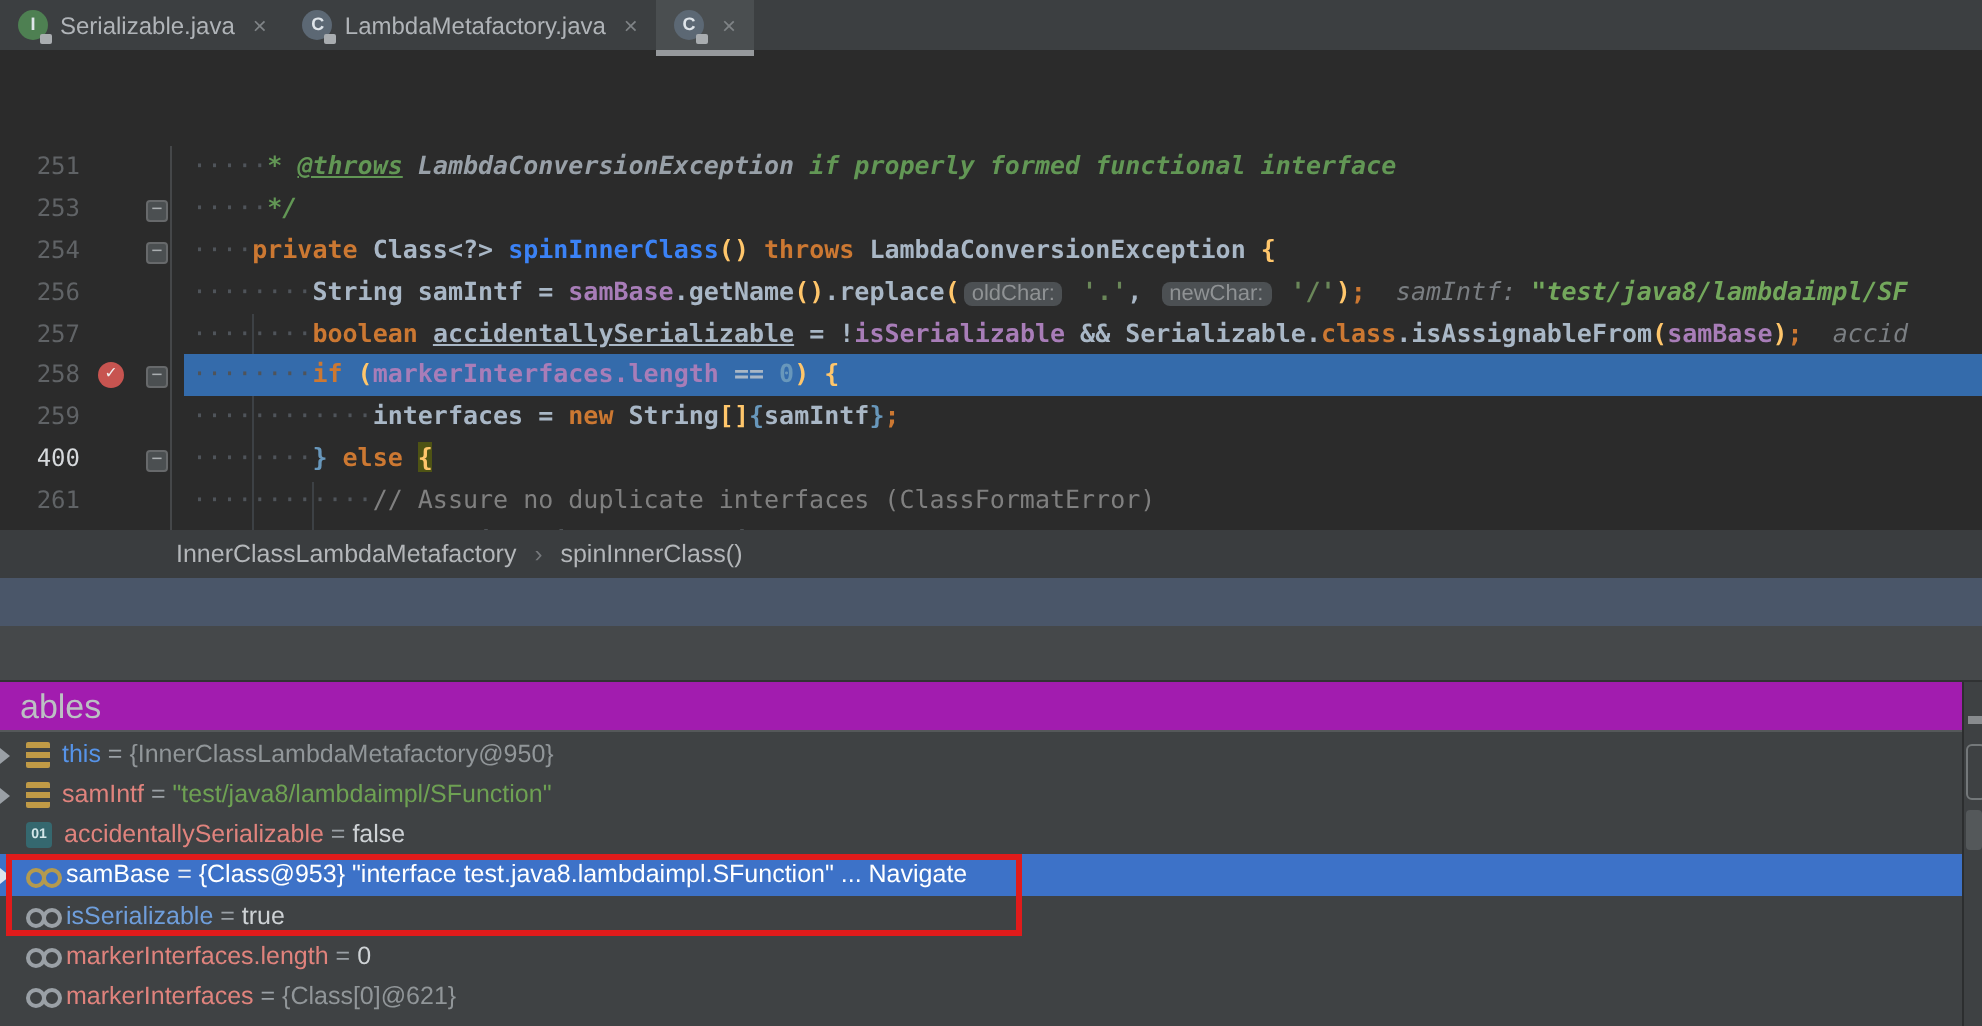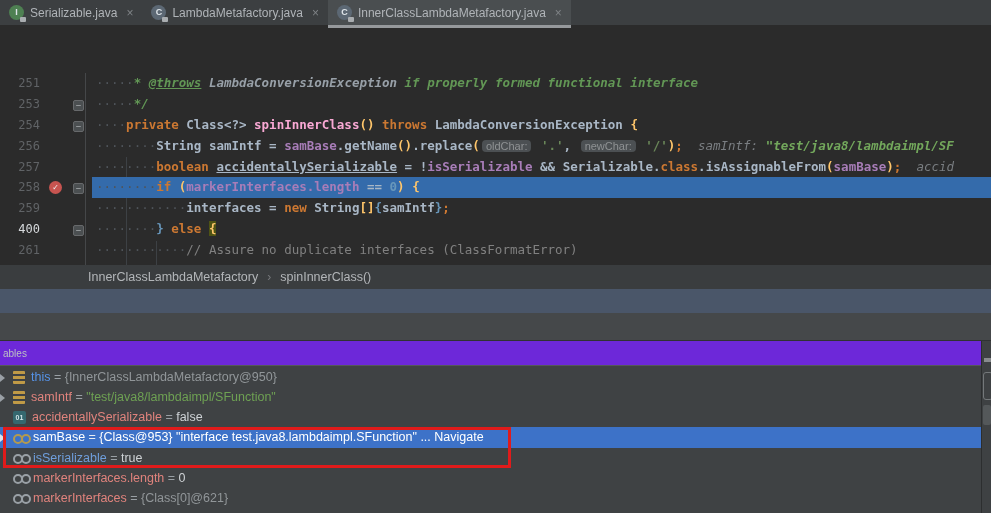--- a/index.html
+++ b/index.html
@@ -41,21 +41,21 @@
        line-height:8px;text-align:center;z-index:2;}
   .code{flex:1;padding-left:4px;white-space:pre;overflow:hidden;font-weight:bold;}
   .code.hl{background:#346bab;}
   
   .ws{color:#4f545a;font-weight:normal;}
   .doci{color:#629755;font-style:italic;}
   .dtag{color:#629755;font-style:italic;text-decoration:underline;}
   .dref{color:#98a0a8;font-style:italic;}
   .kw{color:#cc7832;}
   .pl{color:#a9b7c6;}
-  .mth{color:#f9a8d4;}
+  .mth{color:#3b82f6;}
   .b1{color:#ffc66b;}
   .b2{color:#6897bb;}
   .sc{color:#cc7832;}
   .st{color:#6a8759;}
   .num{color:#6897bb;}
   .fld{color:#a87db8;}
   .dec{color:#a9b7c6;text-decoration:underline;}
   .cm{color:#808080;font-weight:normal;}
   .chip{background:#4c5053;color:#8f9294;border-radius:4px;padding:0 4px;margin:0 2px;
         font-weight:normal;font-family:"Liberation Sans",sans-serif;font-size:11px;}
@@ -65,22 +65,22 @@
   
   .breadcrumb{position:absolute;left:0;top:265px;width:991px;height:24px;background:#3a3d3f;
        display:flex;align-items:center;padding-left:88px;box-sizing:border-box;
        font-size:12.5px;color:#b3b6b9;gap:9px;}
   .bsep{color:#76797c;font-size:12px;}
   .band-blue{position:absolute;left:0;top:289px;width:991px;height:24px;background:#4a5669;}
   .band-gray{position:absolute;left:0;top:313px;width:991px;height:28px;background:#45484a;
        border-bottom:1px solid #303233;box-sizing:border-box;}
   
   .varpanel{position:absolute;left:0;top:341px;width:991px;height:172px;background:#3f4244;}
-  .vhead{height:25px;line-height:25px;padding-left:3px;font-size:10px;color:#bcc0c3;
-         border-bottom:1px solid #55585a;box-sizing:border-box;background:#6d28d9;}
+  .vhead{height:25px;line-height:25px;padding-left:10px;font-size:17px;color:#bcc0c3;
+         border-bottom:1px solid #55585a;box-sizing:border-box;background:#a21caf;}
   .vrows{position:absolute;left:0;top:26px;width:982px;bottom:0;overflow:hidden;}
   .vrow{display:flex;align-items:center;height:20.15px;font-size:12.5px;white-space:pre;}
   .vrow.sel{background:#3d72c8;}
   .vchev{width:13px;flex:none;position:relative;height:100%;}
   .varrow{position:absolute;left:0;top:6.5px;width:0;height:0;border-left:5px solid #9aa0a6;
           border-top:4px solid transparent;border-bottom:4px solid transparent;}
   .sel .varrow{border-left-color:#dce4ee;}
   .vicon{width:14px;height:13px;flex:none;margin-right:6px;position:relative;}
   .ic-bars{background:repeating-linear-gradient(#c09a46 0 3px,rgba(0,0,0,0) 3px 5px);
            width:12px;height:13px;border-radius:1px;}
@@ -118,21 +118,20 @@
         <span>Serializable.java</span>
         <span class="tclose">×</span>
       </div>
       <div class="tab">
         <span class="cicon icn-c">C<span class="lock"></span></span>
         <span>LambdaMetafactory.java</span>
         <span class="tclose">×</span>
       </div>
       <div class="tab active">
         <span class="cicon icn-c">C<span class="lock"></span></span>
-        <span>InnerClassLambdaMetafactory.java</span>
         <span class="tclose">×</span>
       </div>
     </div>
 
   <div class="editor" id="editor">
     <div class="fline"></div>
     <div class="guide g1"></div>
     <div class="guide g2"></div>
   <div class="crow">
         <div class="gut">

